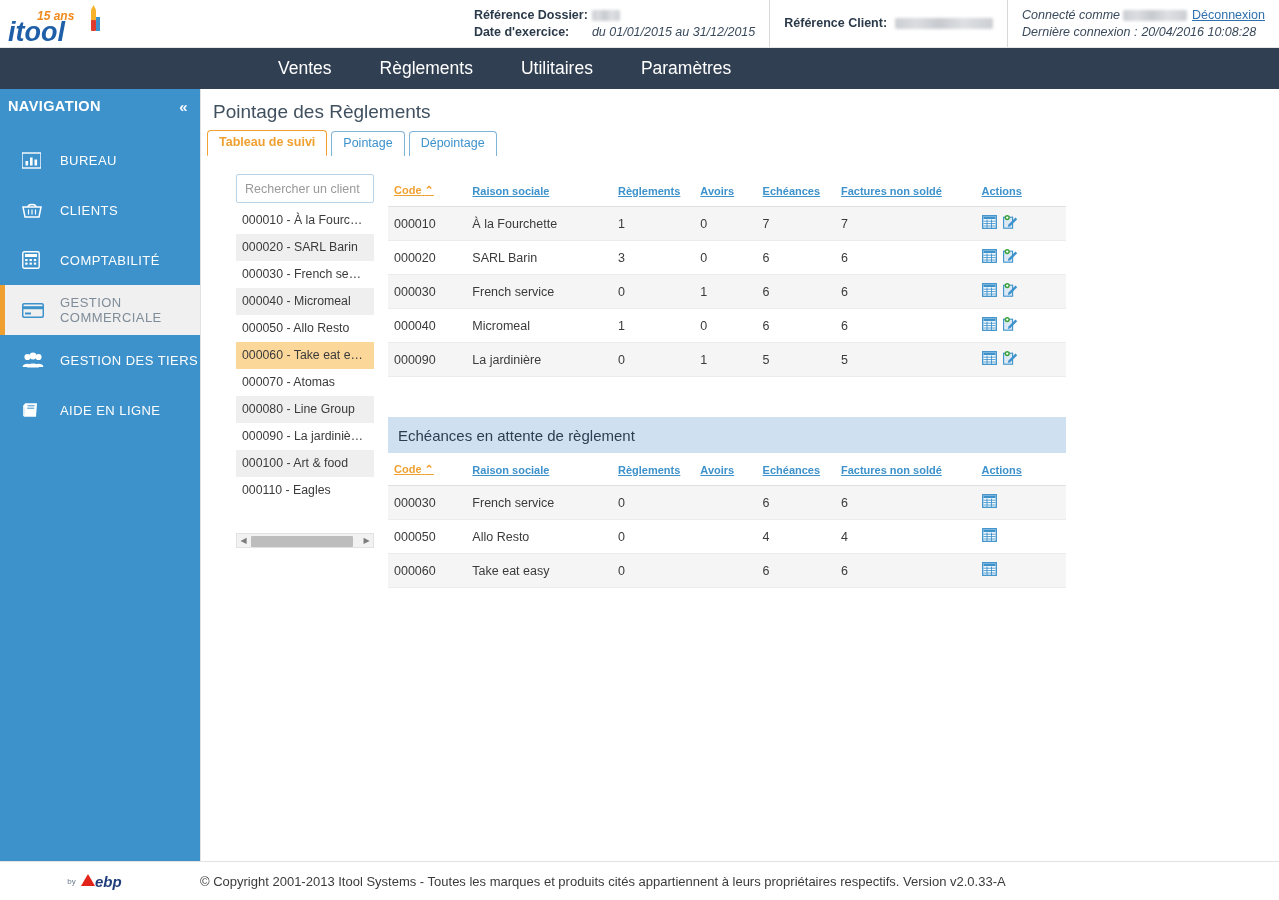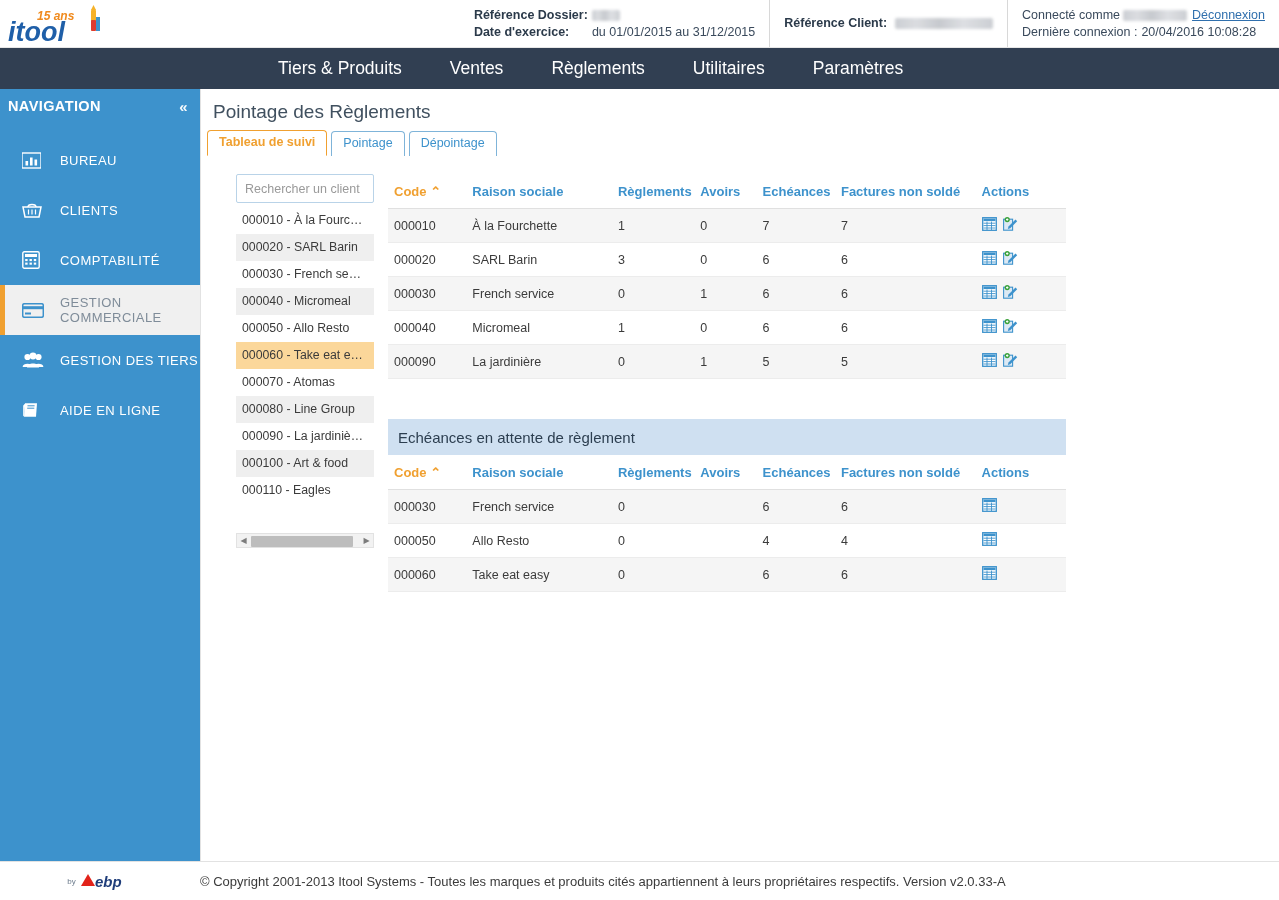--- a/index.html
+++ b/index.html
@@ -24,21 +24,21 @@
 
   .hdr-spacer { flex: 0 0 245px; }
 
   .hdr-block {
     display:flex; flex-direction:column; justify-content:center;
     padding: 0 14px; font-size:12.5px; color:#2f3d4e;
     border-right: 1px solid #d8d8d8;
   }
   .hdr-row { display:flex; align-items:center; line-height:17px; white-space:nowrap; }
   .hdr-lbl { font-weight:bold; color:#2b3a4a; }
-  .hdr-val { color:#3a4a5c; }
+  .hdr-val { color:#3a4a5c;font-style:italic; }
   .hdr-block.dossier .hdr-lbl { width:118px; }
   .hdr-block.client .hdr-lbl { margin-right:8px; }
   .hdr-block.user { border-right:none; }
   .redacted {
     display:inline-block; height:11px; border-radius:2px;
     background: linear-gradient(90deg,#c9ccd1 0%, #d9dbdf 22%, #c4c7cc 45%, #dcdee2 70%, #c9ccd1 100%);
     filter: blur(1.6px); opacity:.95; vertical-align:middle;
   }
   .redacted.r-dossier { width:28px; }
   .redacted.r-client  { width:98px; }
@@ -133,23 +133,23 @@
   
   .tables-col { margin-left:14px; width:678px; }
   .panel { width:678px; }
   .panel + .panel { margin-top:40px; }
   .panel-head {
     height:36px; background:#cfe0f1; display:flex; align-items:center;
     padding-left:10px; color:#2c3e50; font-size:15px;
   }
   table.grid { width:678px; border-collapse:collapse; table-layout:fixed; }
   table.grid th {
-    text-align:left; font-size:13px; color:#3d92cc; font-weight:bold;
+    text-align:left; font-size:11px; color:#3d92cc; font-weight:bold;
     padding: 10px 4px 9px 6px; border-bottom:1px solid #e0e0e0;
-    white-space:nowrap; overflow:hidden; cursor:pointer;
+    white-space:nowrap; overflow:hidden; cursor:pointer;text-decoration:underline;
   }
   table.grid th.sorted { color:#f0a030; }
   table.grid td {
     font-size:12.5px; color:#3b3b3b; padding: 8px 4px 8px 6px;
     border-bottom:1px solid #ececec; white-space:nowrap; overflow:hidden;
   }
   table.grid tbody tr.alt td { background:#f5f5f5; }
   .c-code { width:78px; }
   .c-rs   { width:145px; }
   .c-reg  { width:82px; }
@@ -216,21 +216,20 @@
       </div>
       <div class="hdr-row">
         <span class="hdr-val">Dernière connexion :</span>
         <span class="hdr-val" style="margin-left:4px">20/04/2016 10:08:28</span>
       </div>
     </div>
   </div>
 
   <div class="mainnav">
     <div class="nav-pad"></div>
-    <a>Tiers &amp; Produits</a>
     <a>Ventes</a>
     <a>Règlements</a>
     <a>Utilitaires</a>
     <a>Paramètres</a>
   </div>
 
   <div class="sidebar">
     <div class="sb-title">
       <span>NAVIGATION</span>
       <span class="sb-collapse">«</span>

